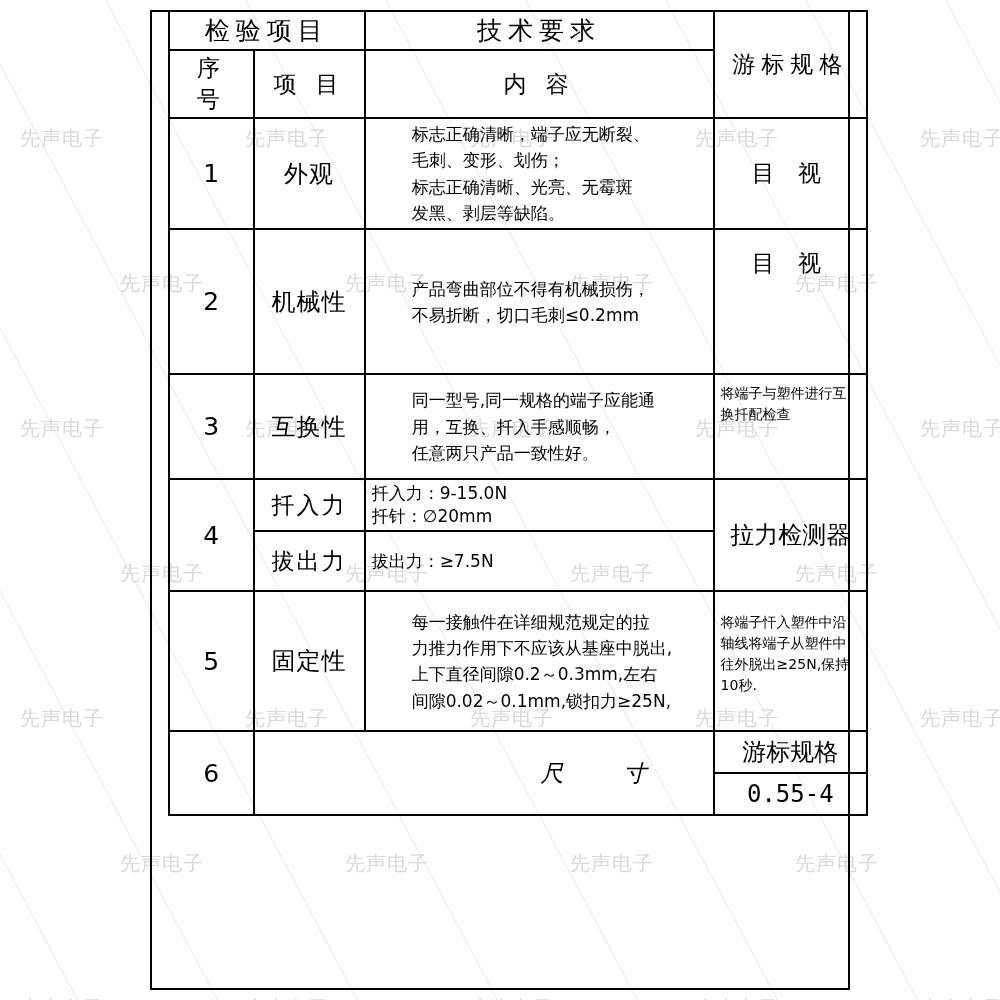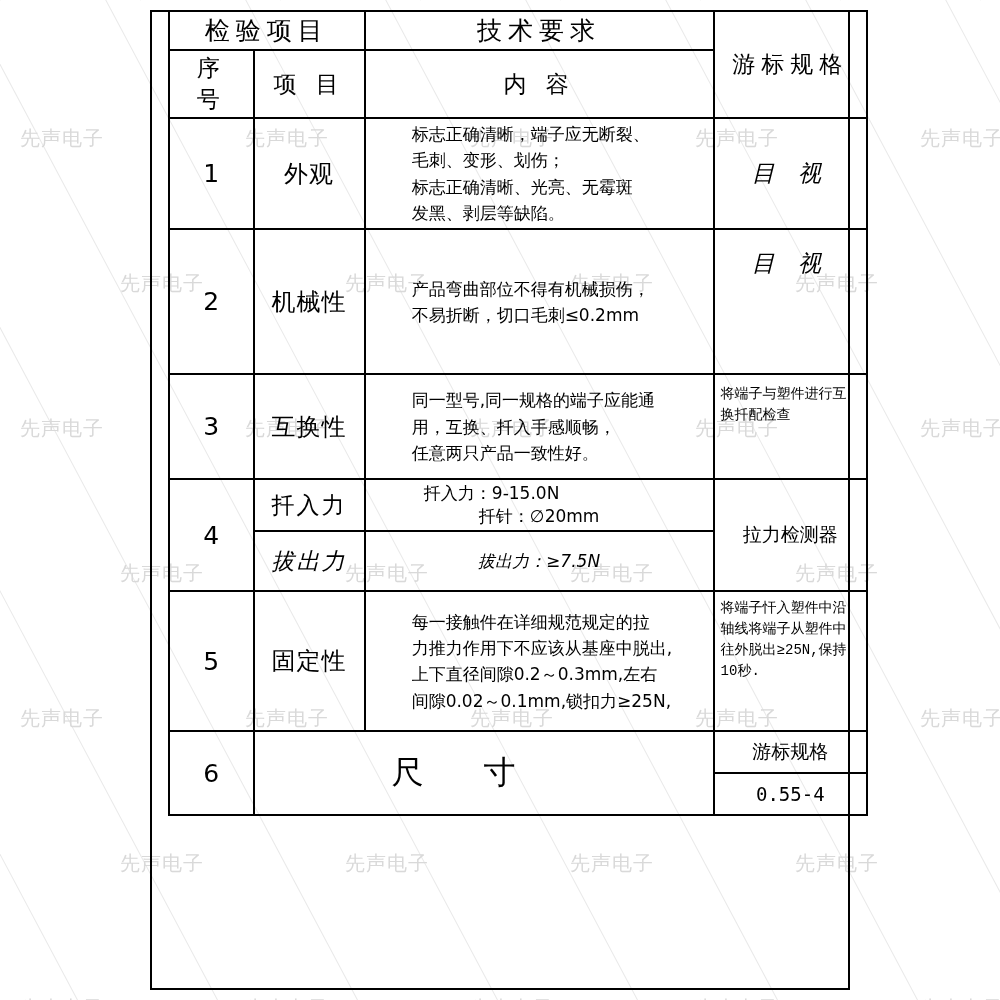--- a/index.html
+++ b/index.html
@@ -102,41 +102,41 @@
   .body-txt div { white-space: nowrap; margin-left: 40px; }
   .method-txt {
     font-size: 14px;
     line-height: 1.5;
     text-align: left;
   }
   .method-ctr {
     font-size: 23px;
     text-align: center;
     letter-spacing: 8px;
-    font-style: italic;
   }
   .method-sm {
-    font-size: 19px;
+    font-size: 24px;
     text-align: center;
   }
   .size-word {
-    font-size: 32px;
-    text-align: center;
+    font-size: 23px;
+    text-align: right;
     letter-spacing: 60px;
     padding-left: 60px;
+    font-style: italic;
   }
   .force-label {
     font-size: 23px;
     text-align: center;
     letter-spacing: 2px;
     border-radius: 12px;
   }
   .force-val {
     font-size: 17px;
-    text-align: center;
+    text-align: left;
   }
   .force-val .sp { display: inline-block; width: 95px; }
   .nowrap { white-space: nowrap; }
 </style>
 </head>
 <body>
 
 <div class="watermark-layer" id="wmlayer">
     <div class="wm-line" style="left: -700px; top: -200px; transform: rotate(62deg);"></div>
     <div class="wm-line" style="left: -700px; top: 0px; transform: rotate(-62deg);"></div>
@@ -255,35 +255,35 @@
   </tr>
 
   <tr style="height:48px;">
     <td class="num" rowspan="2">4</td>
     <td class="force-label">扦入力</td>
     <td class="force-val">
       <span class="nowrap">扦入力：9-15.0N</span><span class="sp"></span><span class="nowrap">扦针：∅20mm</span>
     </td>
     <td class="method-sm" rowspan="2">拉力检测器</td>
   </tr>
-  <tr style="height:60px;font-style:italic;">
+  <tr style="height:60px;">
     <td class="force-label">拔出力</td>
     <td class="force-val">拔出力：≥7.5N</td>
   </tr>
 
   <tr style="height:140px;">
     <td class="num">5</td>
     <td class="item-name">固定性</td>
     <td class="body-txt">
       <div>每一接触件在详细规范规定的拉</div>
       <div>力推力作用下不应该从基座中脱出,</div>
       <div>上下直径间隙0.2～0.3mm,左右</div>
       <div>间隙0.02～0.1mm,锁扣力≥25N,</div>
     </td>
-    <td class="method-txt" style="vertical-align:top;padding-top:6px;font-family:Liberation Mono, monospace;">将端子忓入塑件中沿轴线将端子从塑件中往外脱出≥25N,保持10秒.</td>
+    <td class="method-txt" style="vertical-align:top;padding-top:20px;">将端子忓入塑件中沿轴线将端子从塑件中往外脱出≥25N,保持10秒.</td>
   </tr>
 
   <tr style="height:42px;">
     <td class="num" rowspan="2">6</td>
     <td class="size-word" colspan="2" rowspan="2">尺寸</td>
     <td class="method-sm">游标规格</td>
   </tr>
   <tr style="height:42px;">
     <td class="method-sm" style="font-family:'DejaVu Sans Mono', monospace;">0.55-4</td>
   </tr>

